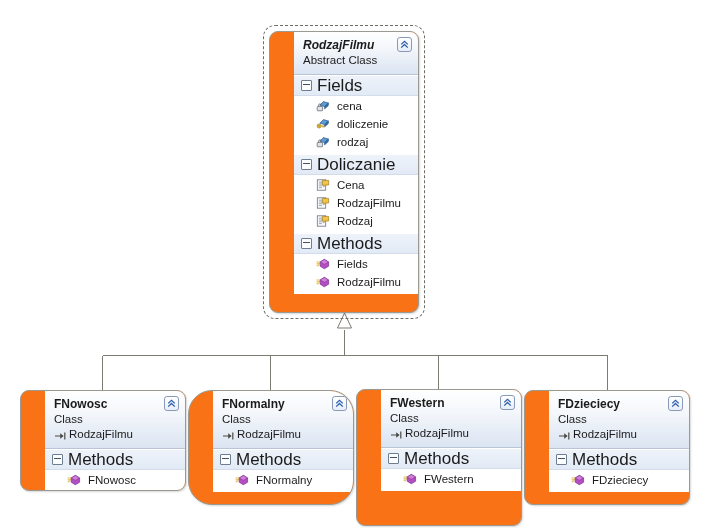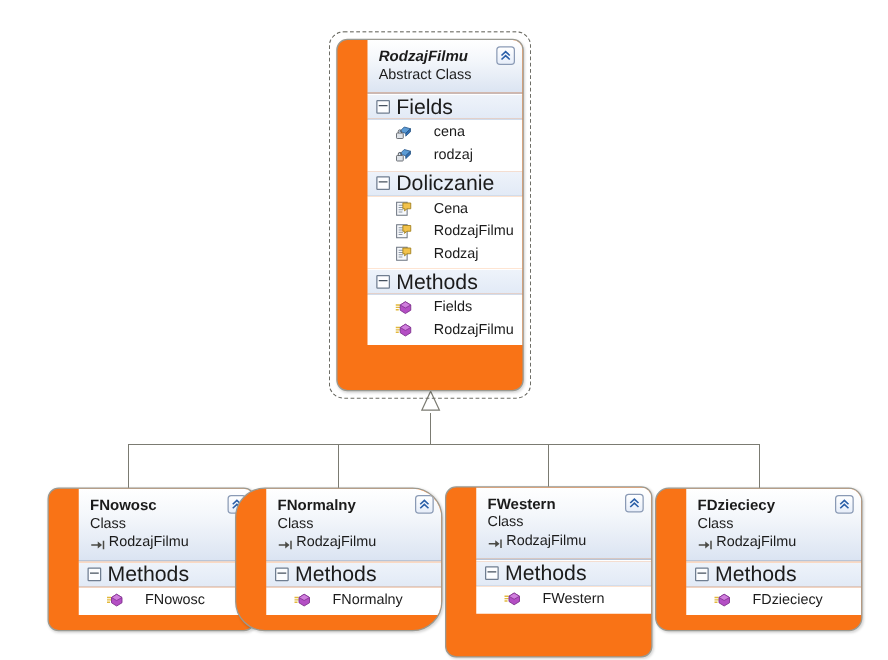--- a/index.html
+++ b/index.html
@@ -80,21 +80,21 @@
   }
   .exp-box{
     width:9px;height:9px;border:1px solid #6f7d90;background:#fcfdff;
     position:relative;flex:0 0 9px;border-radius:1px;cursor:pointer;
   }
   .exp-box::before{
     content:"";position:absolute;left:1px;right:1px;top:3px;height:1px;background:#45515f;
   }
   .members{padding:1px 0 3px 0;background:#ffffff;}
   .member{
-    display:flex;align-items:center;gap:17px;
+    display:flex;align-items:center;gap:7px;
     font-size:11.5px;color:#1b1b1b;
     padding:1px 6px 1px 22px;
     line-height:16px;white-space:nowrap;
   }
   .ico{width:14px;height:14px;flex:0 0 14px;position:relative;}
 
   .lbl{display:inline-block;}
 </style>
 </head>
 <body>
@@ -145,20 +145,30 @@
                 <path d="M8.6 7.6 L12.4 4.0 L12.4 6.4 L8.6 9.9 Z" fill="#2f6fb5" stroke="#23507f" stroke-width=".6"></path>
                 <rect x="1.2" y="7.4" width="5.4" height="4.4" rx=".6" fill="#dfe3e8" stroke="#5a5f66" stroke-width=".7"></rect>
                 <path d="M2.6 7.4 v-1.2 a1.3 1.3 0 0 1 2.6 0 v1.2" fill="none" stroke="#5a5f66" stroke-width=".8"></path>
               </svg></span>
             <span class="lbl">cena</span>
           </div>
           <div class="member">
             <span class="ico"><svg width="14" height="14" viewBox="0 0 14 14">
                 <path d="M7.4 2.6 L12.4 4.0 L8.6 7.6 L3.8 6.2 Z" fill="#5b9bd5" stroke="#2f5d8e" stroke-width=".7"></path>
                 <path d="M8.6 7.6 L12.4 4.0 L12.4 6.4 L8.6 9.9 Z" fill="#2f6fb5" stroke="#23507f" stroke-width=".6"></path>
+                <circle cx="3.1" cy="9.0" r="2.0" fill="#f2c74b" stroke="#9a7a1c" stroke-width=".7"></circle>
+                <circle cx="3.1" cy="9.0" r=".7" fill="#8a6c18"></circle>
+                <path d="M4.9 9.0 h3.2 M7.0 9.0 v1.6 M8.1 9.0 v1.3" stroke="#c9a233" stroke-width="1.1" fill="none"></path>
+              </svg></span>
+            <span class="lbl">doliczenie</span>
+          </div>
+          <div class="member">
+            <span class="ico"><svg width="14" height="14" viewBox="0 0 14 14">
+                <path d="M7.4 2.6 L12.4 4.0 L8.6 7.6 L3.8 6.2 Z" fill="#5b9bd5" stroke="#2f5d8e" stroke-width=".7"></path>
+                <path d="M8.6 7.6 L12.4 4.0 L12.4 6.4 L8.6 9.9 Z" fill="#2f6fb5" stroke="#23507f" stroke-width=".6"></path>
                 <rect x="1.2" y="7.4" width="5.4" height="4.4" rx=".6" fill="#dfe3e8" stroke="#5a5f66" stroke-width=".7"></rect>
                 <path d="M2.6 7.4 v-1.2 a1.3 1.3 0 0 1 2.6 0 v1.2" fill="none" stroke="#5a5f66" stroke-width=".8"></path>
               </svg></span>
             <span class="lbl">rodzaj</span>
           </div>
         </div>
         <div class="sec-head">
           <span class="exp-box"></span>
           <span class="lbl">Doliczanie</span>
         </div>
@@ -207,21 +217,21 @@
                 <path d="M8.3 2.4 L12.6 5.0 L12.6 9.2 L8.3 11.8 L4.2 9.2 L4.2 5.0 Z" fill="#b44ec4" stroke="#7d2f8c" stroke-width=".7"></path>
                 <path d="M8.3 2.4 L12.6 5.0 L8.3 7.4 L4.2 5.0 Z" fill="#d07fdd" stroke="#7d2f8c" stroke-width=".6"></path>
               </svg></span>
             <span class="lbl">RodzajFilmu</span>
           </div>
         </div>
       </div>
   </div>
 
   <div id="derived-host">
-      <div class="shape" style="left: 38px; top: 390px; width: 166px; height: 115px;">
+      <div class="shape" style="left: 20px; top: 390px; width: 166px; height: 101px;">
         <div class="hdr">
           <div class="title">FNowosc</div>
           <div class="stereo">Class</div>
           <div class="baserow">
             <span class="inh-arrow"><svg width="14" height="14" viewBox="0 0 14 14">
                 <path d="M1.0 7.0 h7.6" stroke="#4a4a45" stroke-width="1.1"></path>
                 <path d="M6.2 4.2 L9.6 7.0 L6.2 9.8 Z" fill="#4a4a45"></path>
                 <path d="M10.8 3.6 v6.8" stroke="#4a4a45" stroke-width="1.2"></path>
               </svg></span>
             <span class="lbl">RodzajFilmu</span>
@@ -315,21 +325,21 @@
               <span class="ico"><svg width="14" height="14" viewBox="0 0 14 14">
                   <path d="M0.6 5.0 h3.4 M0.6 6.9 h3.4 M0.6 8.8 h2.4" stroke="#e2b93c" stroke-width="1.1"></path>
                   <path d="M8.3 2.4 L12.6 5.0 L12.6 9.2 L8.3 11.8 L4.2 9.2 L4.2 5.0 Z" fill="#b44ec4" stroke="#7d2f8c" stroke-width=".7"></path>
                   <path d="M8.3 2.4 L12.6 5.0 L8.3 7.4 L4.2 5.0 Z" fill="#d07fdd" stroke="#7d2f8c" stroke-width=".6"></path>
                 </svg></span>
               <span class="lbl">FWestern</span>
             </div>
           </div>
         </div>
       </div>
-      <div class="shape" style="left: 524px; top: 390px; width: 166px; height: 115px; border-radius: 11px;">
+      <div class="shape" style="left: 524px; top: 390px; width: 166px; height: 115px;">
         <div class="hdr">
           <div class="title">FDzieciecy</div>
           <div class="stereo">Class</div>
           <div class="baserow">
             <span class="inh-arrow"><svg width="14" height="14" viewBox="0 0 14 14">
                 <path d="M1.0 7.0 h7.6" stroke="#4a4a45" stroke-width="1.1"></path>
                 <path d="M6.2 4.2 L9.6 7.0 L6.2 9.8 Z" fill="#4a4a45"></path>
                 <path d="M10.8 3.6 v6.8" stroke="#4a4a45" stroke-width="1.2"></path>
               </svg></span>
             <span class="lbl">RodzajFilmu</span>

